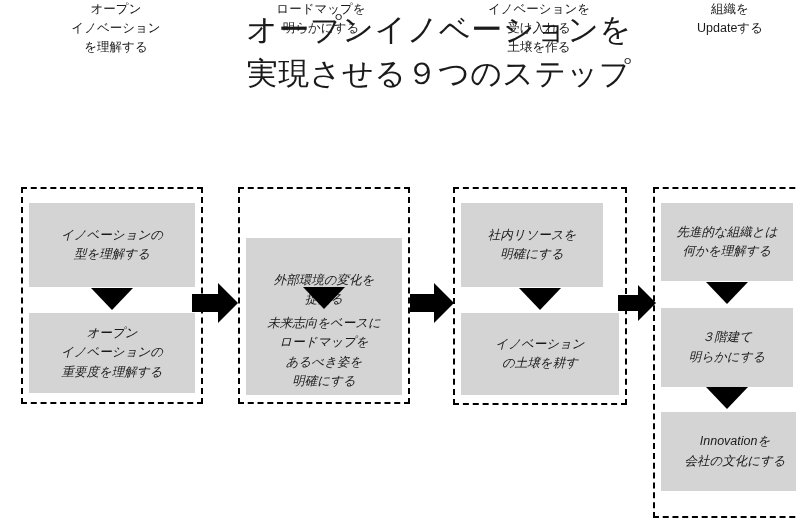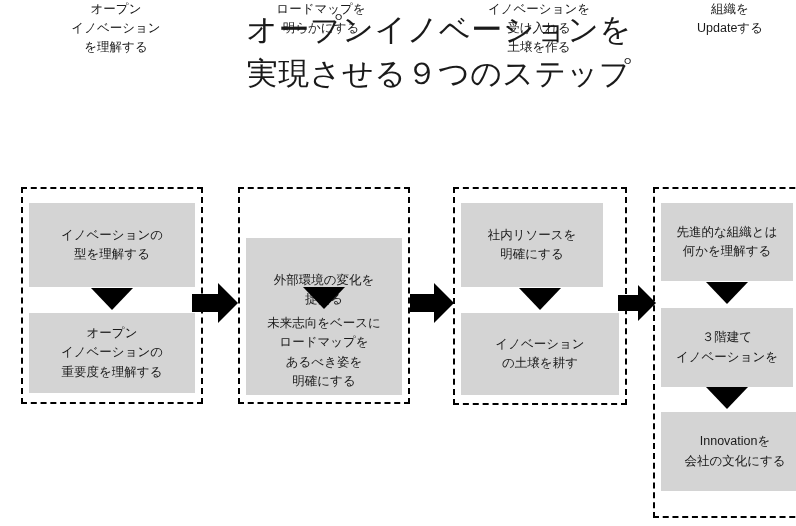--- a/index.html
+++ b/index.html
@@ -69,20 +69,21 @@
     box-sizing: border-box;
     display: flex;
     align-items: center;
     justify-content: center;
     text-align: center;
     font-size: 12.5px;
     line-height: 19.5px;
     color: #1a1a1a;
     white-space: pre-line;
     padding: 16px 4px;
+    font-style: italic;
   }
 
   .v-arrow {
     position: absolute;
     width: 0;
     height: 0;
     border-left: 21px solid transparent;
     border-right: 21px solid transparent;
     border-top: 22px solid #000000;
   }
@@ -206,19 +207,19 @@
   </div>
 
   <div class="column" id="col-4">
     <div class="col-header">組織を
 Updateする</div>
     <div class="dashed-frame" id="frame-4"></div>
     <div class="step-box" id="box-4-1">先進的な組織とは
 何かを理解する</div>
     <div class="v-arrow" id="arrow-4-v1"></div>
     <div class="step-box" id="box-4-2">３階建て
-イノベーションを</div>
+明らかにする</div>
     <div class="v-arrow" id="arrow-4-v2"></div>
     <div class="step-box" id="box-4-3">Innovationを
 会社の文化にする</div>
   </div>
 
 </div>
 
 </body></html>

